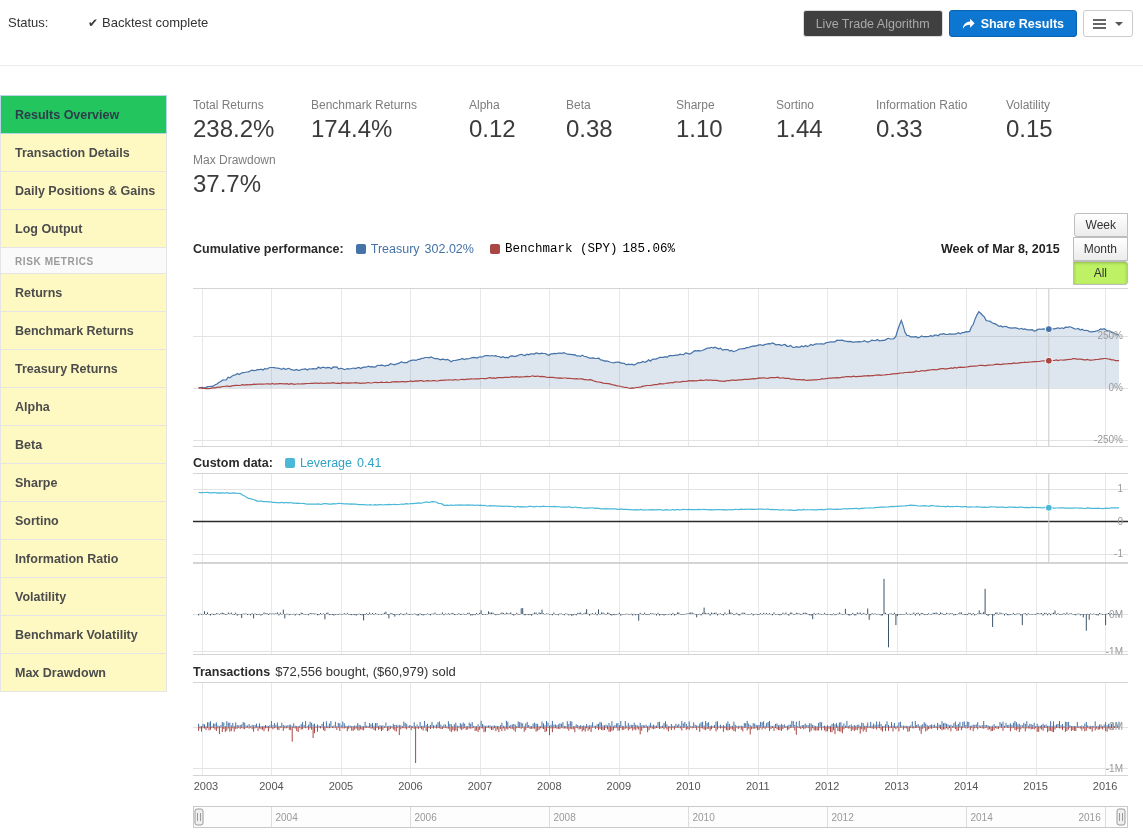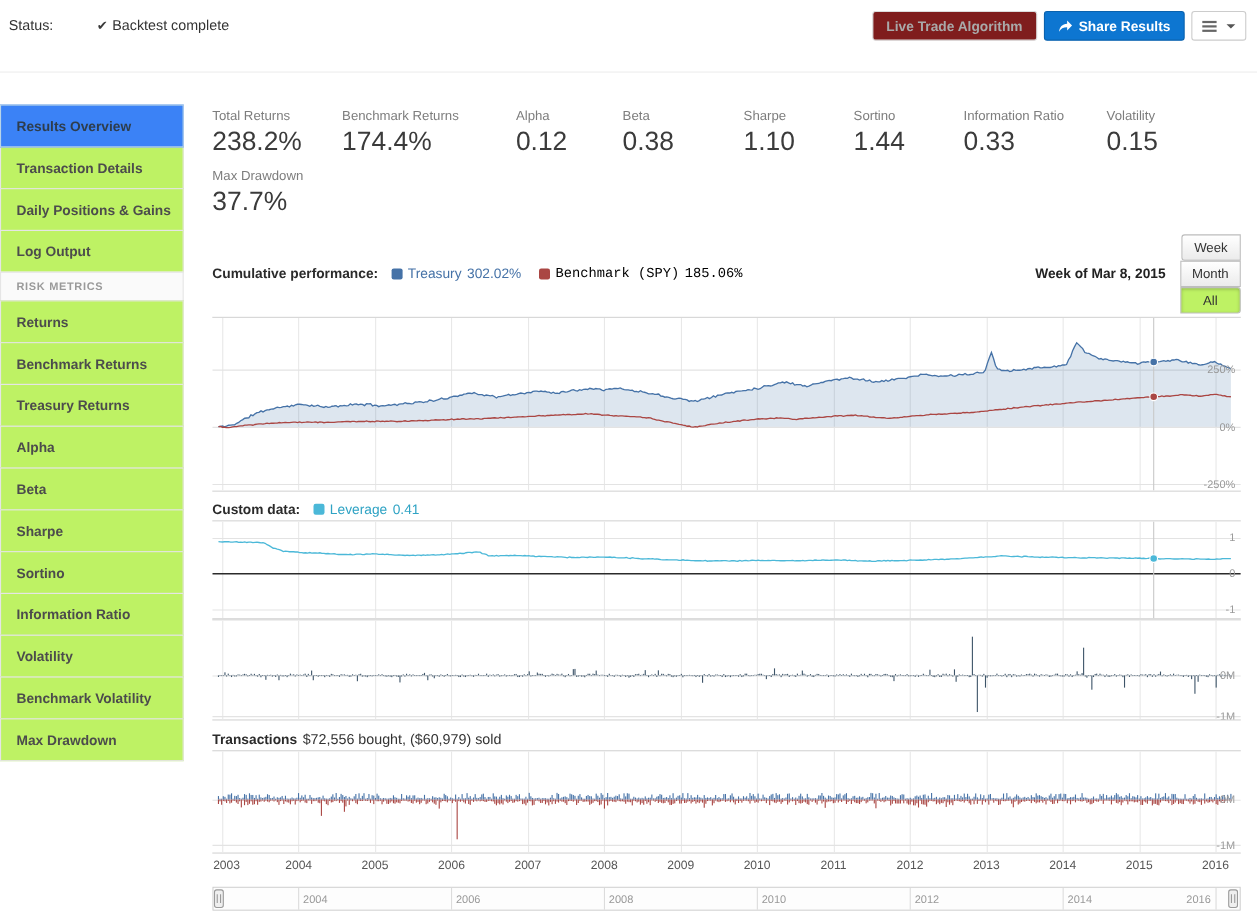--- a/index.html
+++ b/index.html
@@ -10,34 +10,34 @@
   
   .topbar { display:flex; justify-content:space-between; align-items:flex-start;
             padding:8px 10px 4px 8px; height:66px; border-bottom:1px solid #ededed; }
   .top-row { display:flex; align-items:center; height:28px; }
   .top-label { width:80px; color:#333; }
   .settings-text b { font-weight:bold; color:#1c1c1c; }
   .check { color:#3a3a3a; font-size:12px; margin-right:4px; }
   .top-buttons { display:flex; gap:6px; align-items:center; padding-top:2px; }
   .btn { height:27px; padding:0 12px; font-size:12.5px; border-radius:3px; border:1px solid #ccc;
          background:#fff; font-family:inherit; display:inline-flex; align-items:center; gap:6px; cursor:pointer; }
-  .btn-disabled { background:#7f1d1d; border-color:#dcdcdc; color:#a9a9a9;font-weight:bold; }
+  .btn-disabled { background:#404040; border-color:#dcdcdc; color:#a9a9a9; }
   .btn-primary { background:#0d76d1; border-color:#0a62ae; color:#fff; font-weight:bold; }
   .btn-menu { padding:0 9px; }
   .menu-icon { display:inline-flex; flex-direction:column; gap:2px; }
   .menu-icon i { display:block; width:13px; height:2px; background:#666; }
   .caret { width:0; height:0; border-left:4px solid transparent; border-right:4px solid transparent;
            border-top:4px solid #555; margin-left:3px; }
 
   
   .layout { display:flex; }
   .sidebar { width:167px; flex:none; padding-top:30px; }
   .side-item { height:39px; line-height:38px; padding-left:14px; font-size:12.5px; font-weight:bold;
-               color:#4c4c4c; background:#bef264; border:1px solid #e5e5e5; margin-top:-1px; cursor:pointer; }
-  .side-item.active { background:#3b82f6; border-color:#b9d5e8; color:#2e3d4c; position:relative; z-index:1; }
+               color:#4c4c4c; background:#fef9c3; border:1px solid #e5e5e5; margin-top:-1px; cursor:pointer; }
+  .side-item.active { background:#22c55e; border-color:#b9d5e8; color:#2e3d4c; position:relative; z-index:1; }
   .side-section { height:27px; line-height:27px; padding-left:14px; font-size:10px; font-weight:bold;
                   color:#9a9a9a; letter-spacing:.6px; background:#fafafa; border:1px solid #e5e5e5; margin-top:-1px; }
   .main { flex:1; padding:32px 0 0 26px; }
 
   
   .metrics { display:flex; }
   .metrics + .metrics { margin-top:10px; }
   .m-label { font-size:12px; color:#7d7d7d; }
   .m-value { font-size:24px; color:#3b3b3b; margin-top:3px; line-height:28px; }
 

